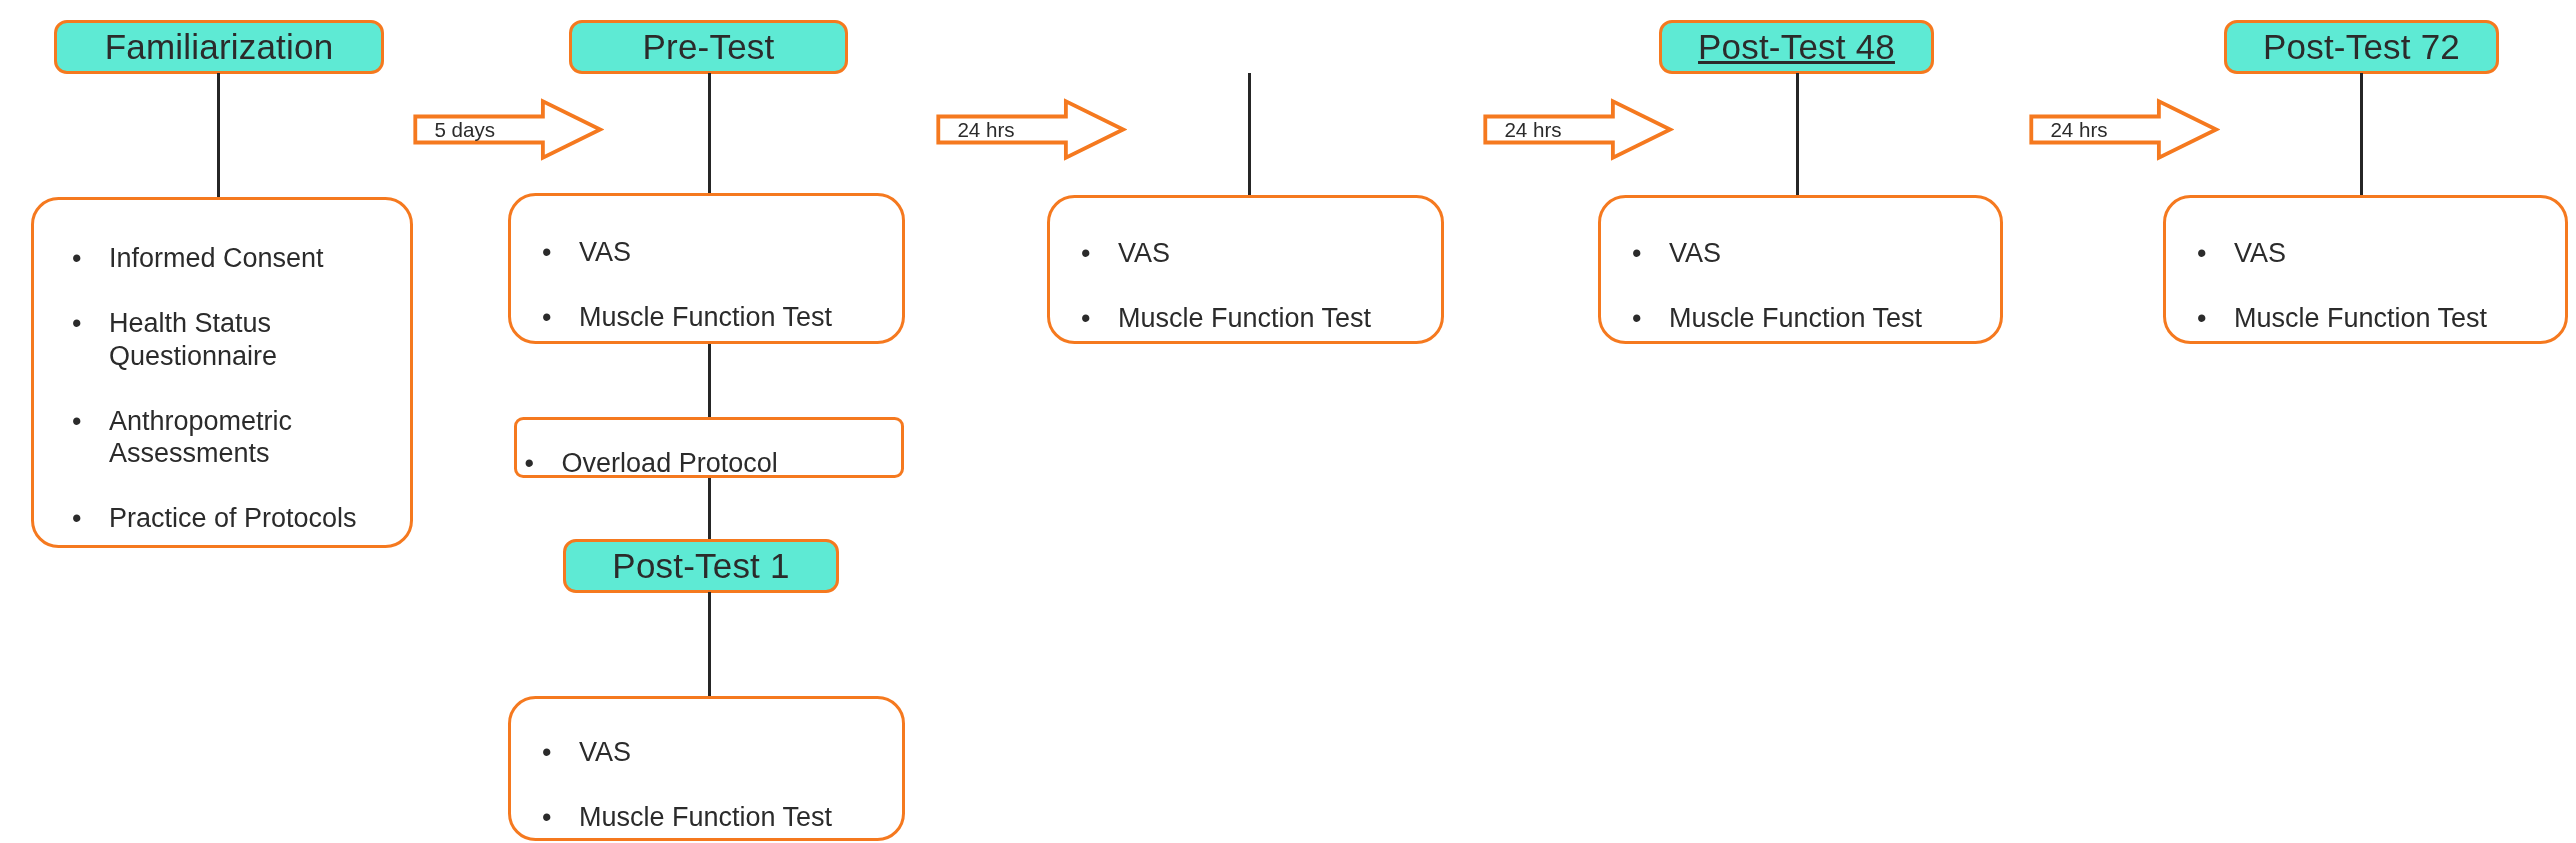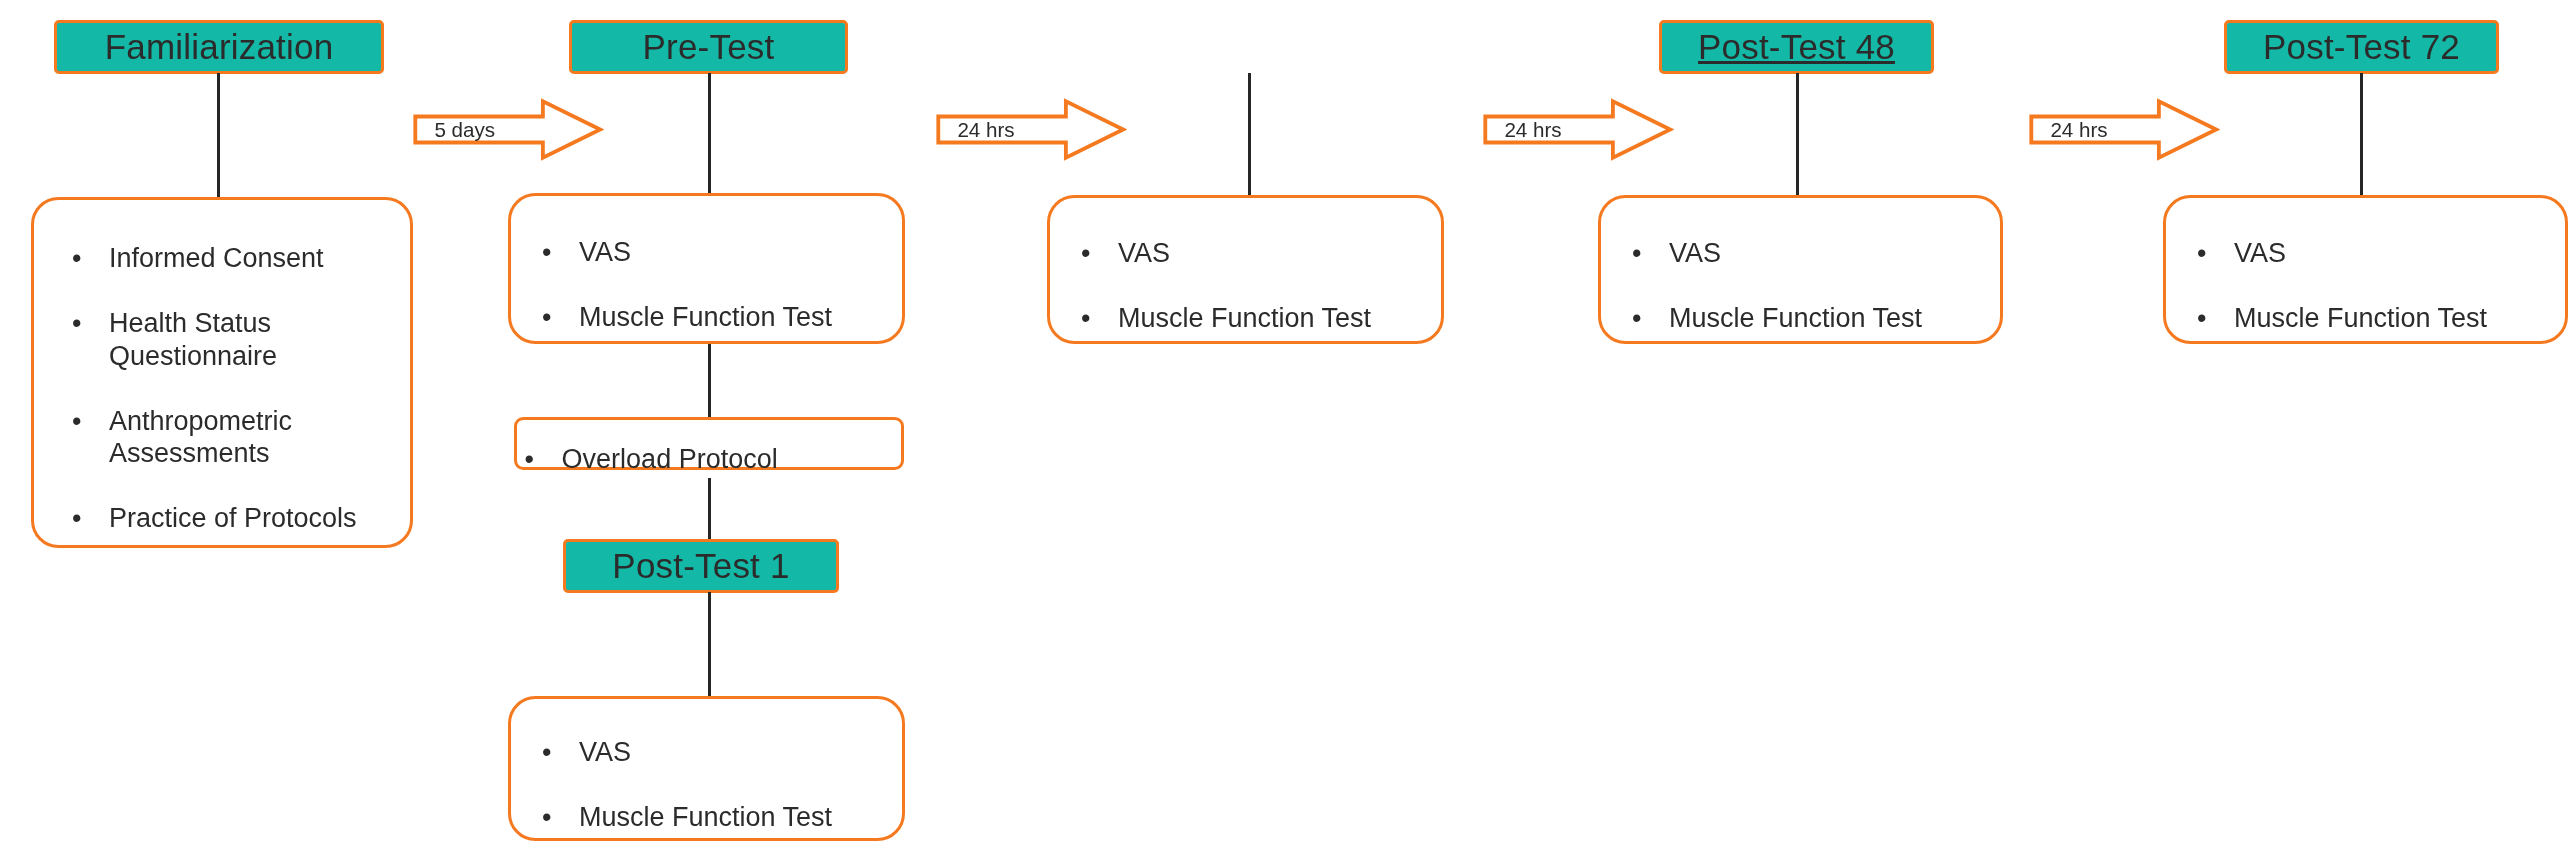--- a/index.html
+++ b/index.html
@@ -14,22 +14,22 @@
     background: #ffffff;
     font-family: "Liberation Sans", sans-serif;
     overflow: hidden;
   }
 
   
   .hdr-box {
     position: absolute;
     box-sizing: border-box;
     border: 3.8px solid #f5791f;
-    border-radius: 5px;
-    background: #14b8a6;
+    border-radius: 13px;
+    background: #5eead4;
     display: flex;
     align-items: center;
     justify-content: center;
     color: #2b2b2b;
     font-size: 35px;
     letter-spacing: 0.2px;
     white-space: nowrap;
   }
 
   .list-box {
@@ -150,21 +150,21 @@
       </div>
       <div class="bullet-row">
         <span class="bullet-dot"></span>
         <span class="bullet-text">Muscle Function Test</span>
       </div>
     </div>
   </div>
 
   <div class="vline" style="left:708px; top:344px; height:75px;"></div>
 
-  <div class="list-box tight single" style="left:514px; top:417px; width:390px; height:53px;">
+  <div class="list-box tight single" style="left:514px; top:417px; width:390px; height:61px;">
     <div class="bullets" style="left:7.6px;">
       <div class="bullet-row">
         <span class="bullet-dot"></span>
         <span class="bullet-text">Overload Protocol</span>
       </div>
     </div>
   </div>
 
   <div class="vline" style="left:708px; top:478px; height:63px;"></div>
 

